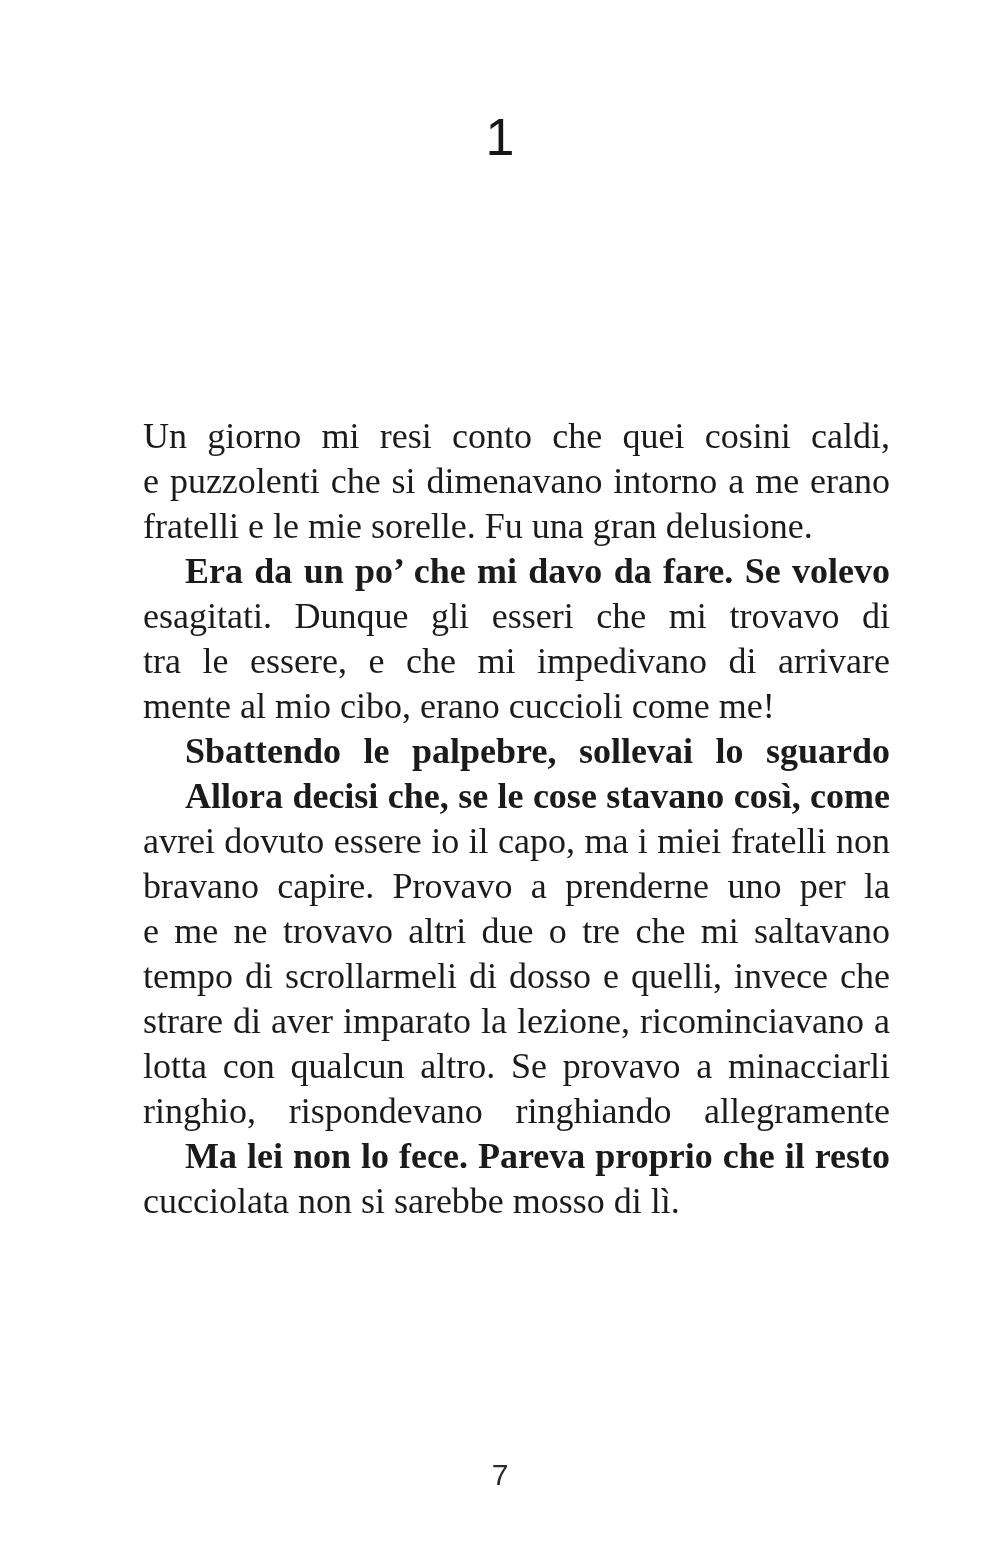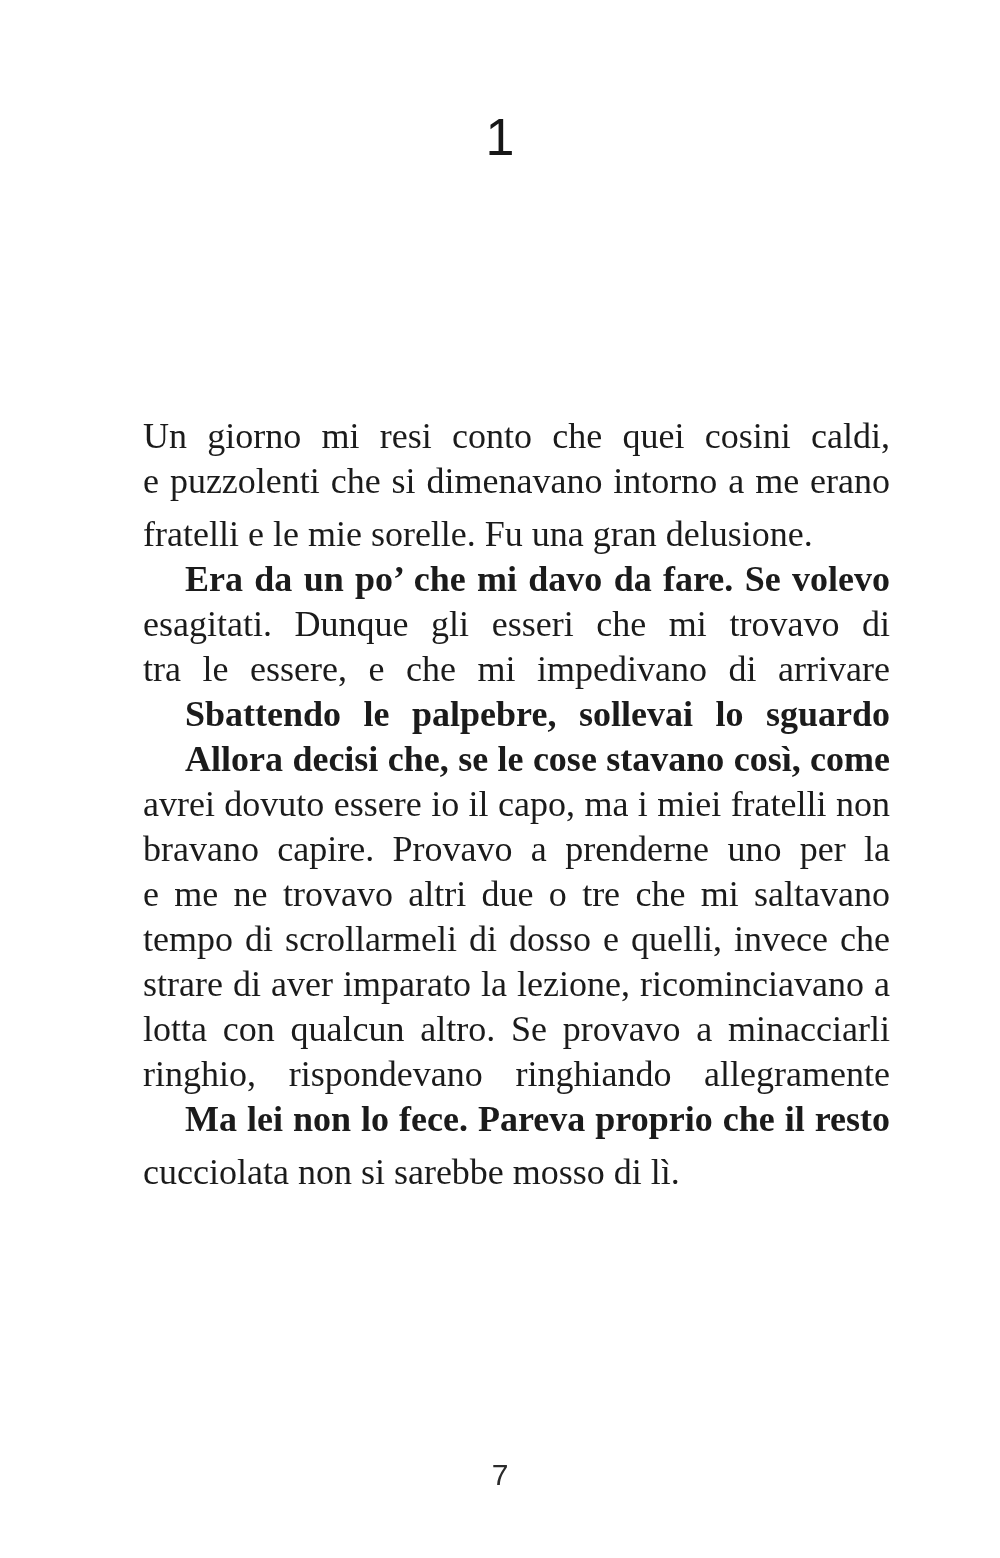--- a/index.html
+++ b/index.html
@@ -37,21 +37,20 @@
   }
   .line {
     height: 45px;
     line-height: 45px;
     text-align: justify;
     text-align-last: justify;
     overflow: hidden;
   }
   .line.last {
     text-align-last: left;
-    margin-top: 8px;
   }
   .line.indent {
     text-indent: 42px;
     font-weight: bold;
   }
   .page-number {
     position: absolute;
     top: 1458px;
     left: 0;
     width: 100%;
@@ -71,20 +70,21 @@
   <div class="body-text">
       <div class="paragraph">
         <div class="line">Un giorno mi resi conto che quei cosini caldi, piagnucolosi</div>
         <div class="line">e puzzolenti che si dimenavano intorno a me erano i miei</div>
         <div class="line last">fratelli e le mie sorelle. Fu una gran delusione.</div>
       </div>
       <div class="paragraph">
         <div class="line indent">Era da un po’ che mi davo da fare. Se volevo raggiun-</div>
         <div class="line">esagitati. Dunque gli esseri che mi trovavo di continuo</div>
         <div class="line">tra le essere, e che mi impedivano di arrivare tranquilla-</div>
+        <div class="line last">mente al mio cibo, erano cuccioli come me!</div>
       </div>
       <div class="paragraph">
         <div class="line indent">Sbattendo le palpebre, sollevai lo sguardo verso mia</div>
       </div>
       <div class="paragraph">
         <div class="line indent">Allora decisi che, se le cose stavano così, come minimo</div>
         <div class="line">avrei dovuto essere io il capo, ma i miei fratelli non sem-</div>
         <div class="line">bravano capire. Provavo a prenderne uno per la collottola</div>
         <div class="line">e me ne trovavo altri due o tre che mi saltavano sopra. Il</div>
         <div class="line">tempo di scrollarmeli di dosso e quelli, invece che dimo-</div>

